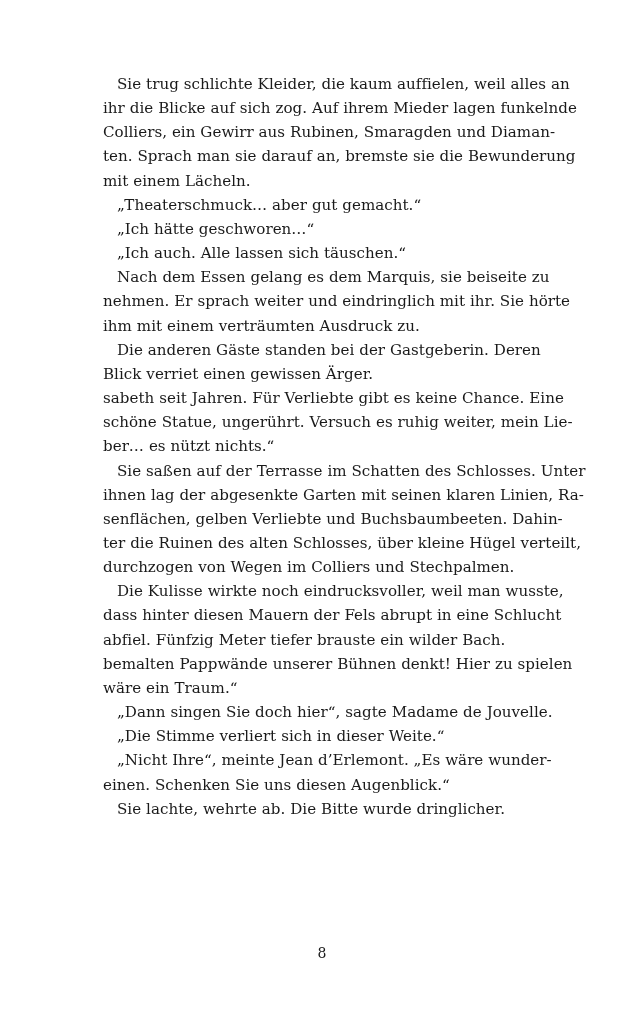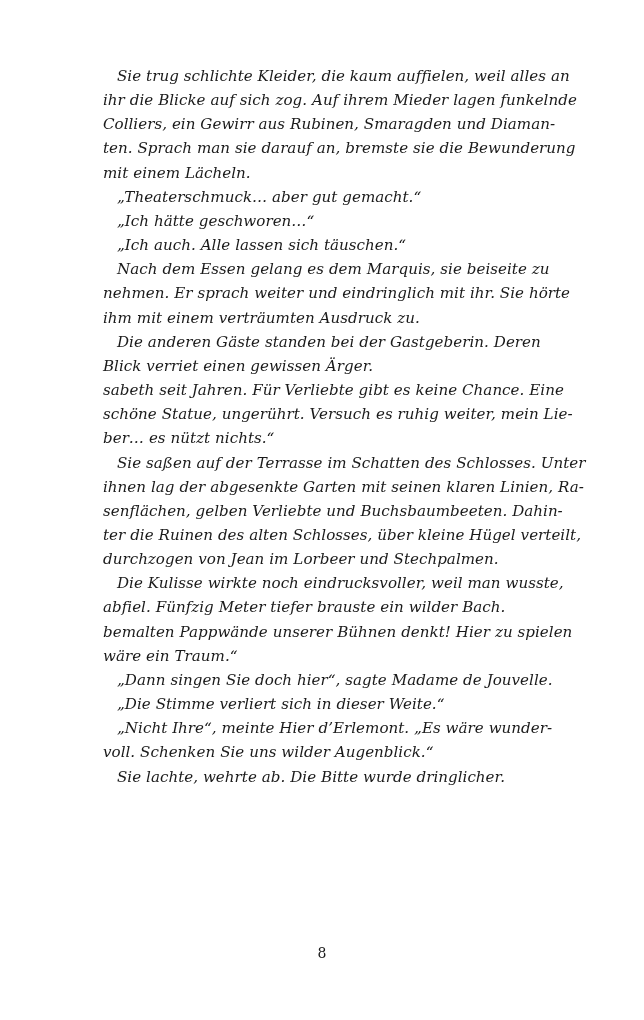--- a/index.html
+++ b/index.html
@@ -17,23 +17,22 @@
     background: #ffffff;
     overflow: hidden;
     font-family: "DejaVu Serif", "Liberation Serif", serif;
     color: #1a1a1a;
     -webkit-font-smoothing: antialiased;
   }
 
   .text-block {
     position: absolute;
     left: 103px;
-    top: 64px;
+    top: 72px;
     width: 437px;
-    font-style: italic;
   }
 
   .para {
     margin: 0;
     font-size: 15.1px;
     line-height: 24.15px;
     text-align: justify;
     text-justify: inter-word;
     letter-spacing: 0.02px;
     word-spacing: 0.1px;
@@ -107,39 +106,40 @@
       <p class="para">
         <span class="line just">sabeth seit Jahren. Für Verliebte gibt es keine Chance. Eine</span>
         <span class="line just">schöne Statue, ungerührt. Versuch es ruhig weiter, mein Lie-</span>
         <span class="line last">ber… es nützt nichts.“</span>
       </p>
       <p class="para">
         <span class="line just indent">Sie saßen auf der Terrasse im Schatten des Schlosses. Unter</span>
         <span class="line just">ihnen lag der abgesenkte Garten mit seinen klaren Linien, Ra-</span>
         <span class="line just">senflächen, gelben Verliebte und Buchsbaumbeeten. Dahin-</span>
         <span class="line just">ter die Ruinen des alten Schlosses, über kleine Hügel verteilt,</span>
-        <span class="line last">durchzogen von Jean im Lorbeer und Stechpalmen.</span>
+        <span class="line last">durchzogen von Wegen im Colliers und Stechpalmen.</span>
       </p>
       <p class="para">
         <span class="line just indent">Die Kulisse wirkte noch eindrucksvoller, weil man wusste,</span>
+        <span class="line just">dass hinter diesen Mauern der Fels abrupt in eine Schlucht</span>
         <span class="line last">abfiel. Fünfzig Meter tiefer brauste ein wilder Bach.</span>
       </p>
       <p class="para">
         <span class="line just">bemalten Pappwände unserer Bühnen denkt! Hier zu spielen</span>
         <span class="line last">wäre ein Traum.“</span>
       </p>
       <p class="para">
         <span class="line last indent">„Dann singen Sie doch hier“, sagte Madame de Jouvelle.</span>
       </p>
       <p class="para">
         <span class="line last indent">„Die Stimme verliert sich in dieser Weite.“</span>
       </p>
       <p class="para">
-        <span class="line just indent">„Nicht Ihre“, meinte Hier d’Erlemont. „Es wäre wunder-</span>
-        <span class="line last">voll. Schenken Sie uns wilder Augenblick.“</span>
+        <span class="line just indent">„Nicht Ihre“, meinte Jean d’Erlemont. „Es wäre wunder-</span>
+        <span class="line last">einen. Schenken Sie uns diesen Augenblick.“</span>
       </p>
       <p class="para">
         <span class="line last indent">Sie lachte, wehrte ab. Die Bitte wurde dringlicher.</span>
       </p>
     </div>
 
   <div class="folio">8</div>
 
 </div>
 

